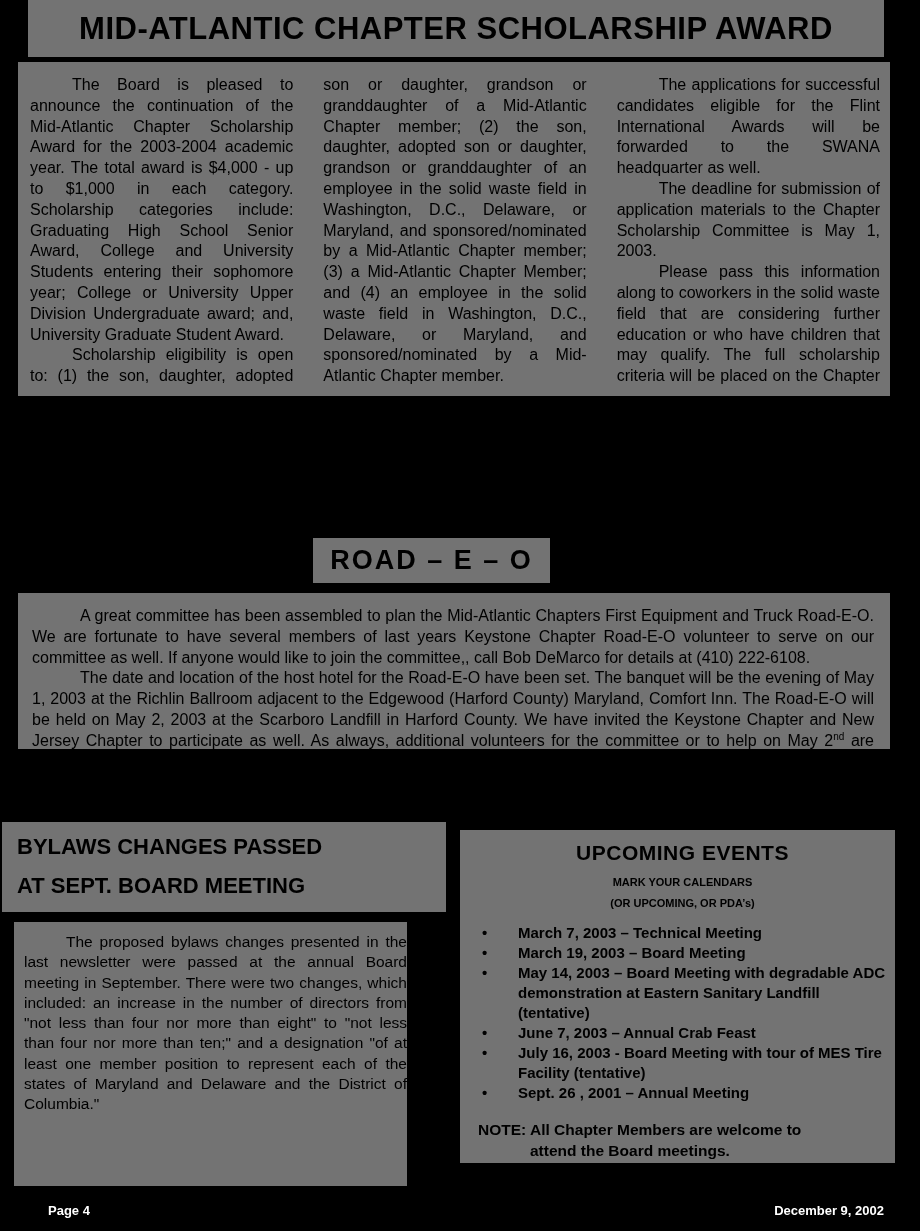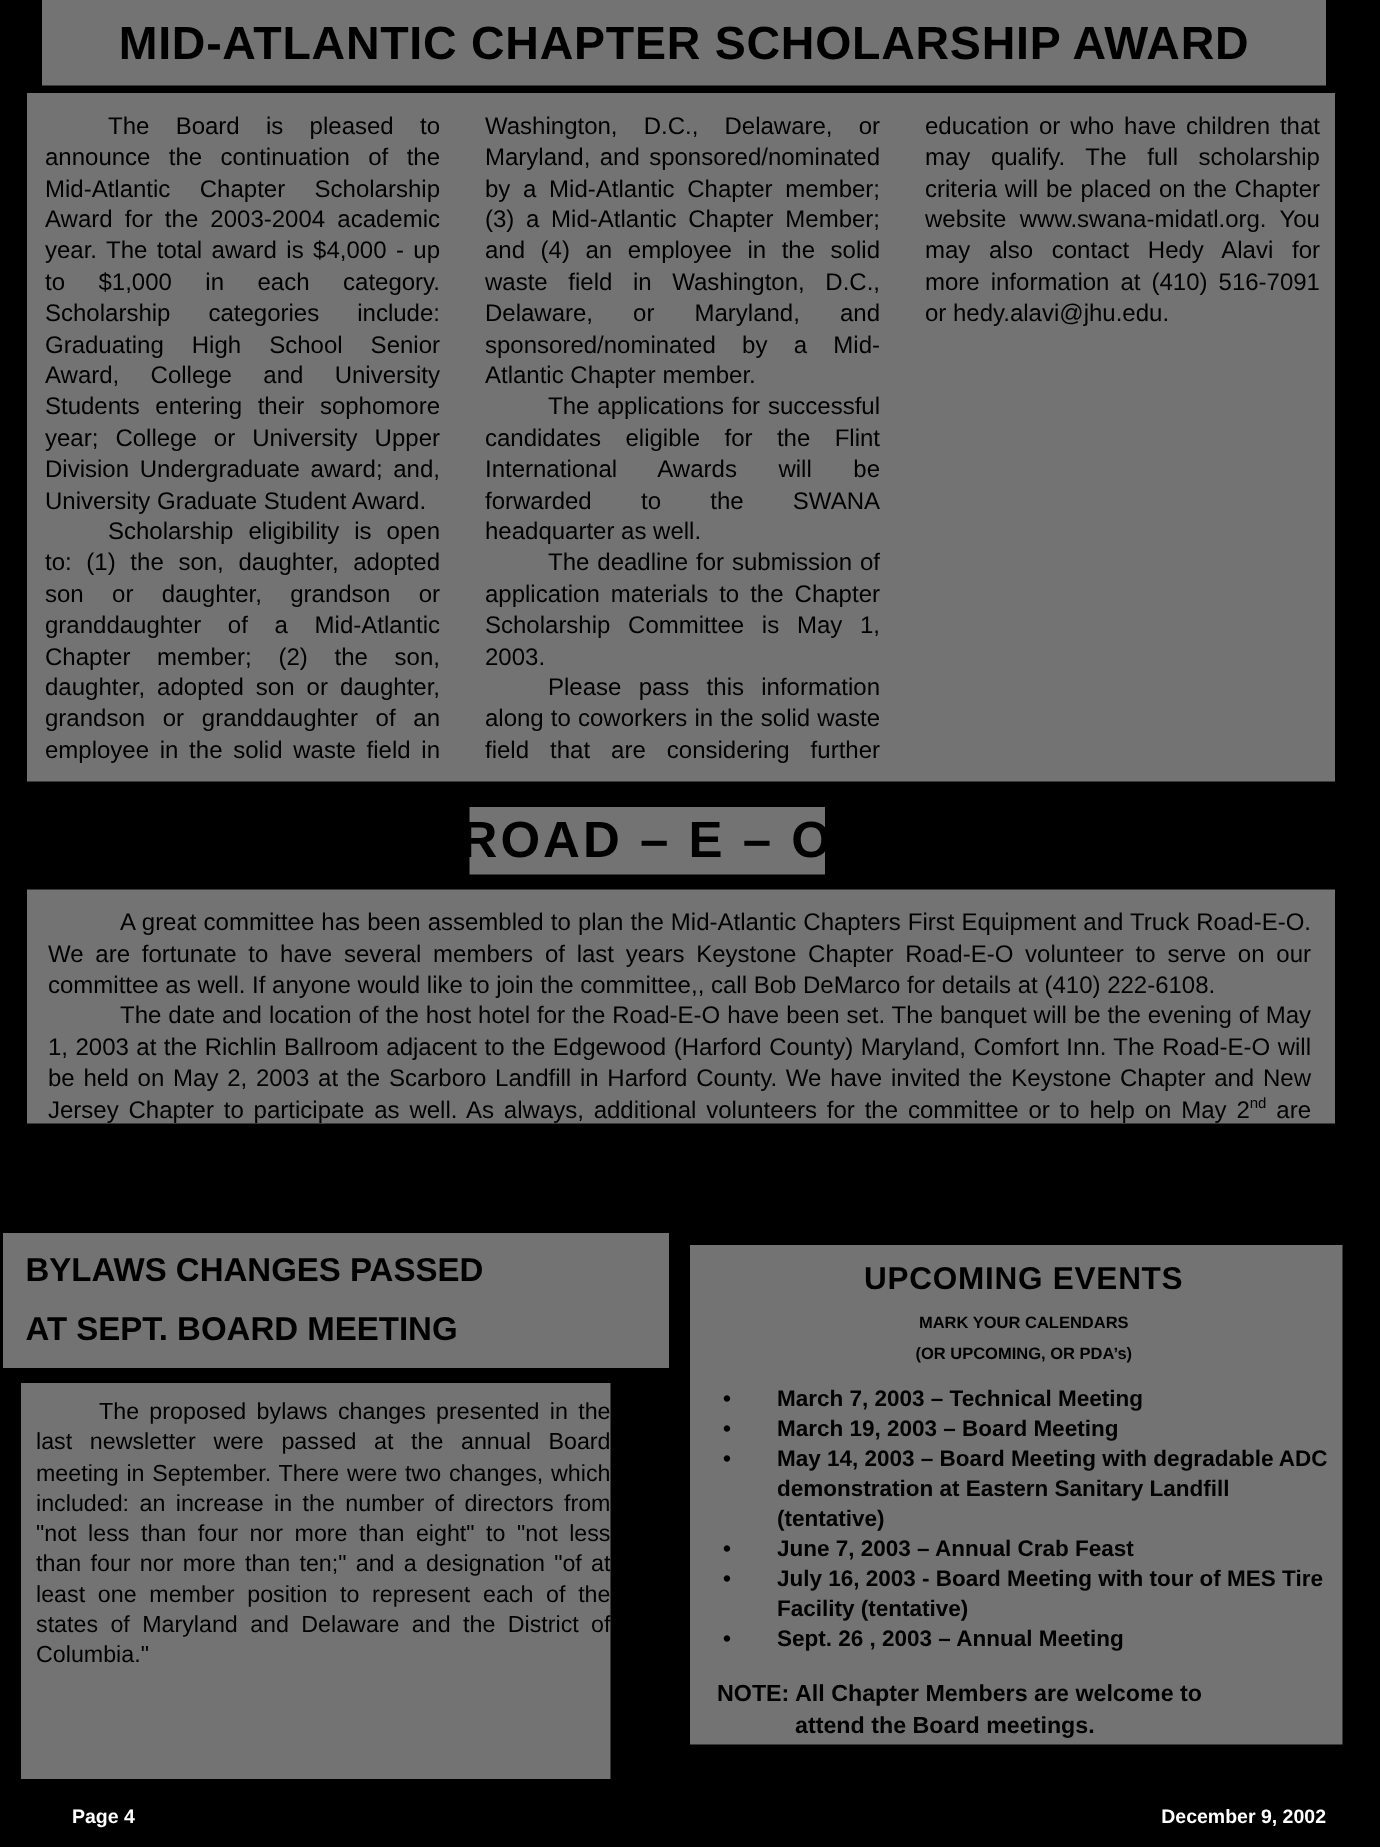--- a/index.html
+++ b/index.html
@@ -18,39 +18,39 @@
     left: 28px; top: 0; width: 856px; height: 57px;
     display: flex; align-items: center; justify-content: center;
   }
   .title-band h1 {
     margin: 0; font-size: 31px; font-weight: 700; letter-spacing: .5px;
     white-space: nowrap;
   }
 
   
   .scholarship-box {
-    left: 18px; top: 62px; width: 872px; height: 459px;
+    left: 18px; top: 62px; width: 872px; height: 334px;
     padding: 13px 10px 8px 12px;
   }
   .scholarship-cols {
     height: 100%;
     column-count: 3; column-gap: 30px; column-fill: auto;
   }
   .bodytext p {
     margin: 0; font-size: 16px; line-height: 20.8px;
     text-align: justify; text-indent: 42px;
   }
 
   
   .roadeo-header {
     left: 313px; top: 538px; width: 237px; height: 45px;
     display: flex; align-items: center; justify-content: center;
   }
   .roadeo-header h2 {
-    margin: 0; font-size: 34px; font-weight: 600; letter-spacing: 2px;
+    margin: 0; font-size: 27px; font-weight: 600; letter-spacing: 2px;
     white-space: nowrap;
   }
 
   
   .roadeo-box {
     left: 18px; top: 593px; width: 872px; height: 156px;
     padding: 13px 16px 8px 14px;
   }
   .roadeo-box p { text-indent: 48px; }
   .roadeo-box sup { font-size: 10px; line-height: 0; }
@@ -159,21 +159,21 @@
       <li>
           <span class="blt">•</span>
           <span>June 7, 2003 – Annual Crab Feast</span>
         </li>
       <li>
           <span class="blt">•</span>
           <span>July 16, 2003 - Board Meeting with tour of MES Tire Facility (tentative)</span>
         </li>
       <li>
           <span class="blt">•</span>
-          <span>Sept. 26 , 2003 – Annual Meeting</span>
+          <span>Sept. 26 , 2001 – Annual Meeting</span>
         </li>
     </ul>
     <div class="ev-note">
       <span class="note-label">NOTE:</span>
       <span class="note-text">All Chapter Members are welcome to attend the Board meetings.</span>
     </div>
   </div>
 
   <div class="footer-left">Page 4</div>
   <div class="footer-right">December 9, 2002</div>

